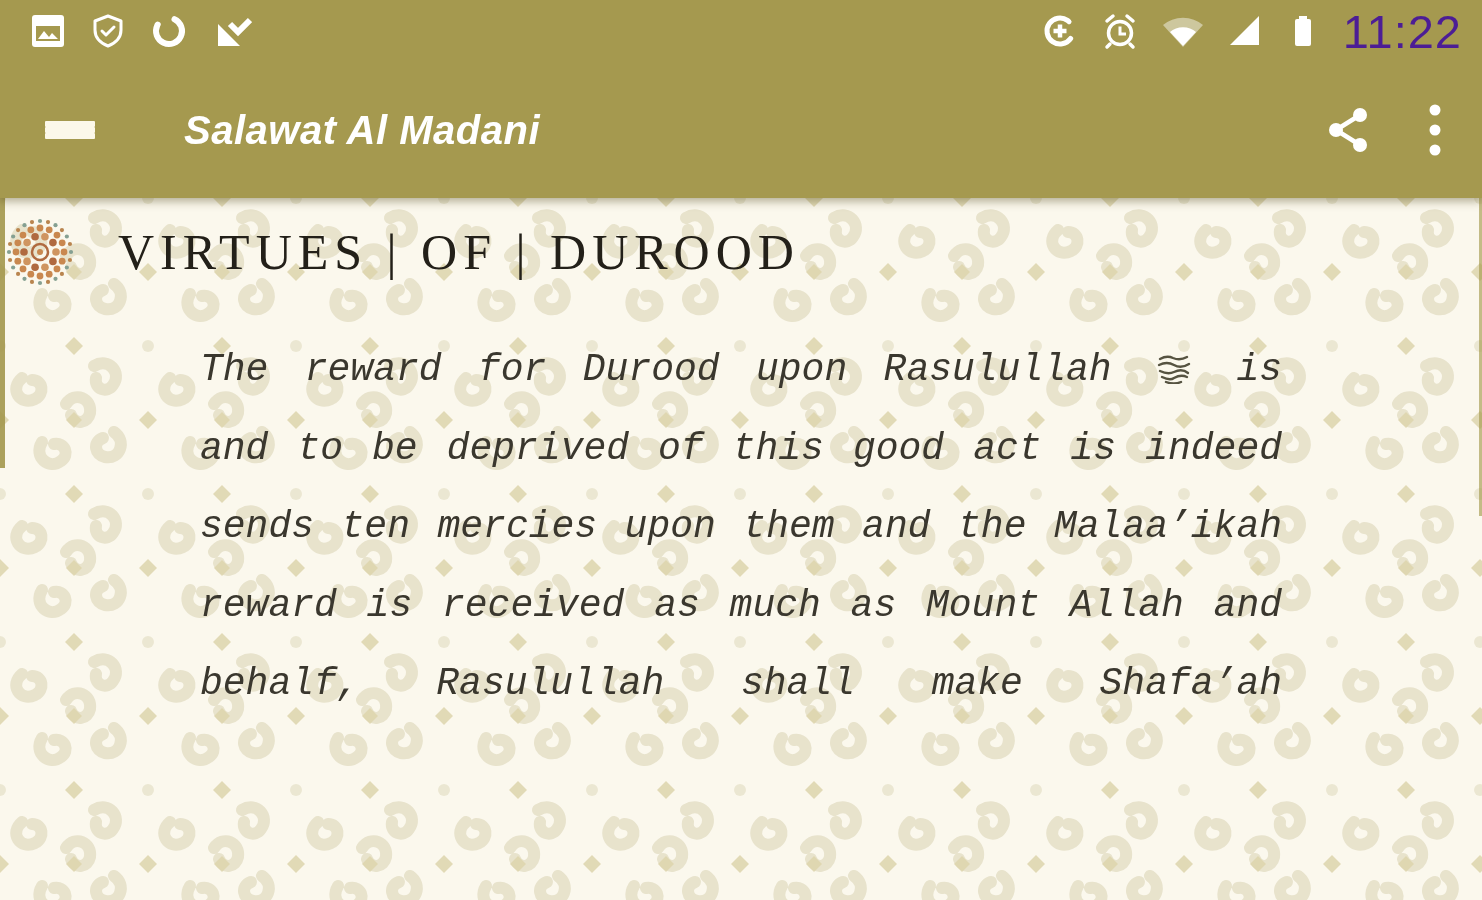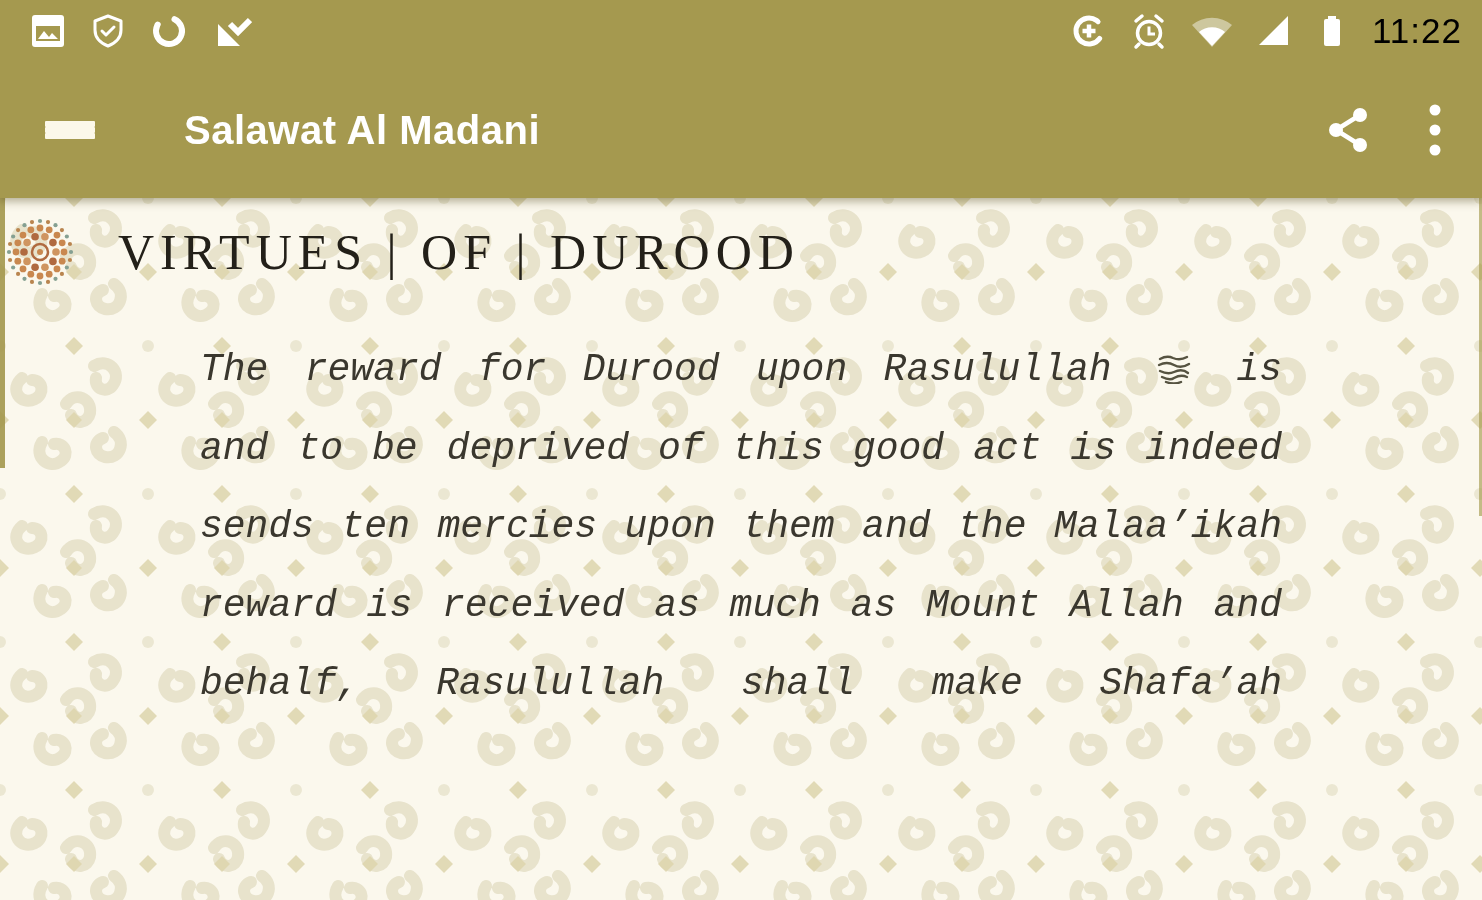--- a/index.html
+++ b/index.html
@@ -8,32 +8,32 @@
   .screen { position:relative; width:1482px; height:900px; overflow:hidden;
             background:var(--page-bg, #fbf8ed); }
 
   
   .status-bar { position:absolute; top:0; left:0; width:100%; height:62px;
     background:var(--gold, #a5994f); display:flex; align-items:center;
     padding:0 20px 0 30px; z-index:6; }
   .sb-left { display:flex; align-items:center; gap:24px; }
   .sb-right { margin-left:auto; display:flex; align-items:center; gap:22px; }
   .sb-icon { display:inline-flex; align-items:center; justify-content:center; }
-  .status-time { color:#000000; font-size:35px; letter-spacing:1px; }
+  .status-time { color:#4c1d95; font-size:47px; letter-spacing:1px; }
 
   
   .app-bar { position:absolute; top:62px; left:0; width:100%; height:136px;
     background:var(--gold, #a5994f); display:flex; align-items:center;
     padding:0 40px 0 44px; box-shadow:0 3px 9px rgba(80,70,25,.45); z-index:5; }
   .app-bar button { background:none; border:none; cursor:pointer; display:inline-flex;
     align-items:center; justify-content:center; padding:0; }
   .hamburger { width:52px; height:42px; flex-direction:column; justify-content:space-between; }
   .hamburger .bar { width:50px; height:6px; background:#fcf8ea; border-radius:1px; }
   .app-title { color:#fff; font-size:40px; font-weight:bold; margin-left:88px;
-    letter-spacing:.5px; }
+    letter-spacing:.5px;font-style:italic; }
   .app-actions { margin-left:auto; display:flex; align-items:center; gap:56px; }
 
   
   .content { position:absolute; top:198px; left:0; width:100%; height:702px;
     overflow:hidden; }
   .pattern-bg { position:absolute; top:0; left:0; width:100%; height:100%; }
   .gold-strip { position:absolute; top:0; background:var(--gold, #a5994f); }
   .gold-strip.left  { left:0;  width:5px; height:270px; opacity:.92; }
   .gold-strip.right { right:0; width:3px; height:318px; opacity:.65; }
 

